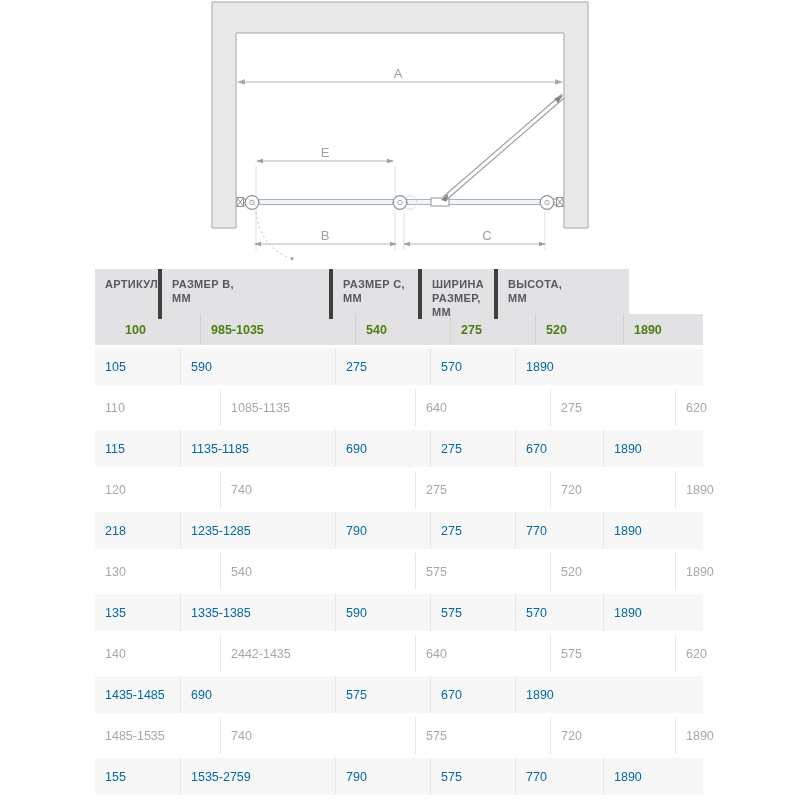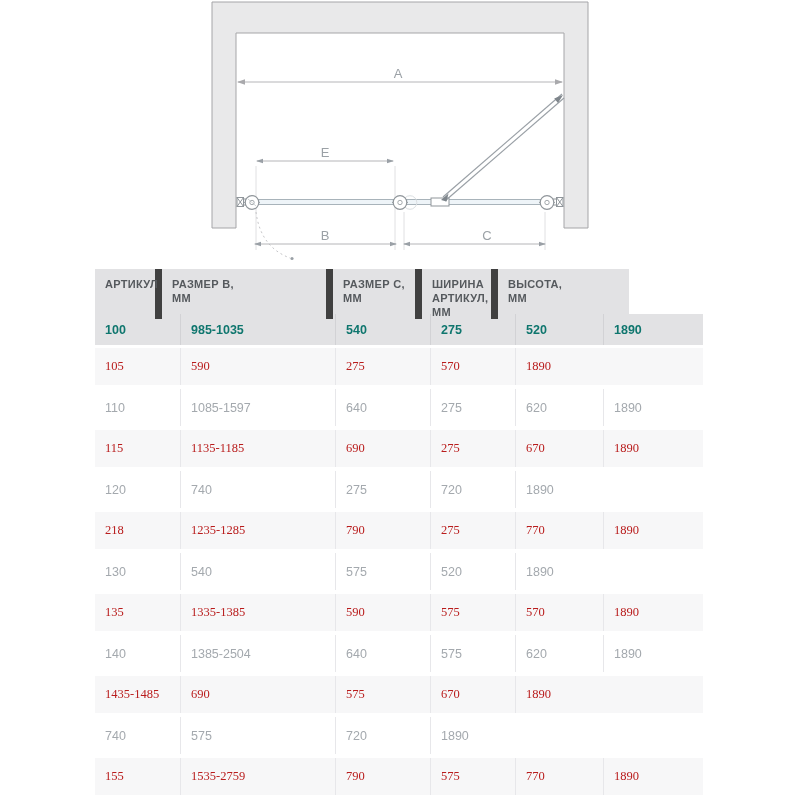--- a/index.html
+++ b/index.html
@@ -3,30 +3,30 @@
 <meta charset="utf-8">
 <style>
   html,body{margin:0;padding:0;background:#fff;}
   .canvas{position:relative;width:800px;height:800px;background:#fff;overflow:hidden;
           font-family:"Liberation Sans",sans-serif;}
   .diagram{position:absolute;left:0;top:0;width:800px;height:264px;}
   .dim-label{font-family:"Liberation Sans",sans-serif;font-size:13px;fill:#9ba1a6;}
 
   .spec-table{position:absolute;left:95px;top:269px;width:608px;}
   .thead{display:grid;grid-template-columns:67px 171px 89px 76px 131px 74px;height:44px;margin-bottom:1px;}
-  .th{background:#e2e2e4;border-right:7px solid #404040;box-sizing:border-box;
+  .th{background:#e2e2e4;border-right:4px solid #404040;box-sizing:border-box;
       padding:8px 4px 0 10px;font-size:11px;font-weight:bold;color:#55595d;
       line-height:14px;letter-spacing:.3px;}
   .th:last-child{border-right:none;}
   .t-row{display:grid;grid-template-columns:85px 155px 95px 85px 88px 100px;height:37px;margin-bottom:4px;}
   .t-row.hl{height:31px;margin-bottom:3px;background:#e2e2e4;}
-  .t-row.hl .cell{font-weight:bold;color:#0f766e;border-left-color:#d2d2d5;}
+  .t-row.hl .cell{font-weight:bold;color:#4d7c0f;border-left-color:#d2d2d5;margin-left:20px;}
   .t-row.striped{background:#f7f7f8;}
-  .t-row.striped .cell{color:#b91c1c;font-family:Liberation Serif, serif;}
-  .t-row.white{background:#ffffff;}
+  .t-row.striped .cell{color:#0369a1;}
+  .t-row.white{background:#ffffff;gap:40px;}
   .t-row.white .cell{color:#a4a9ae;}
   .cell{display:flex;align-items:center;box-sizing:border-box;padding-left:10px;
         font-size:12.5px;border-left:1px solid #e7e7ea;}
   .cell:first-child{border-left:none;}
 </style>
 </head>
 <body>
 
 <div class="canvas">
 
@@ -134,21 +134,21 @@
       <div class="th">
         <div>РАЗМЕР В,</div>
           <div>ММ</div>
       </div>
       <div class="th">
         <div>РАЗМЕР С,</div>
           <div>ММ</div>
       </div>
       <div class="th">
         <div>ШИРИНА</div>
-          <div>АРТИКУЛ, ММ</div>
+          <div>РАЗМЕР, ММ</div>
       </div>
       <div class="th">
         <div>ВЫСОТА,</div>
           <div>ММ</div>
       </div>
     </div>
 
     <div class="t-row hl">
       <div class="cell">100</div>
       <div class="cell">985-1035</div>
@@ -161,21 +161,21 @@
     <div class="t-row striped">
       <div class="cell">105</div>
       <div class="cell">590</div>
       <div class="cell">275</div>
       <div class="cell">570</div>
       <div class="cell">1890</div>
     </div>
 
     <div class="t-row white">
       <div class="cell">110</div>
-      <div class="cell">1085-1597</div>
+      <div class="cell">1085-1135</div>
       <div class="cell">640</div>
       <div class="cell">275</div>
       <div class="cell">620</div>
       <div class="cell">1890</div>
     </div>
 
     <div class="t-row striped">
       <div class="cell">115</div>
       <div class="cell">1135-1185</div>
       <div class="cell">690</div>
@@ -213,36 +213,37 @@
       <div class="cell">135</div>
       <div class="cell">1335-1385</div>
       <div class="cell">590</div>
       <div class="cell">575</div>
       <div class="cell">570</div>
       <div class="cell">1890</div>
     </div>
 
     <div class="t-row white">
       <div class="cell">140</div>
-      <div class="cell">1385-2504</div>
+      <div class="cell">2442-1435</div>
       <div class="cell">640</div>
       <div class="cell">575</div>
       <div class="cell">620</div>
       <div class="cell">1890</div>
     </div>
 
     <div class="t-row striped">
       <div class="cell">1435-1485</div>
       <div class="cell">690</div>
       <div class="cell">575</div>
       <div class="cell">670</div>
       <div class="cell">1890</div>
     </div>
 
     <div class="t-row white">
+      <div class="cell">1485-1535</div>
       <div class="cell">740</div>
       <div class="cell">575</div>
       <div class="cell">720</div>
       <div class="cell">1890</div>
     </div>
 
     <div class="t-row striped">
       <div class="cell">155</div>
       <div class="cell">1535-2759</div>
       <div class="cell">790</div>

